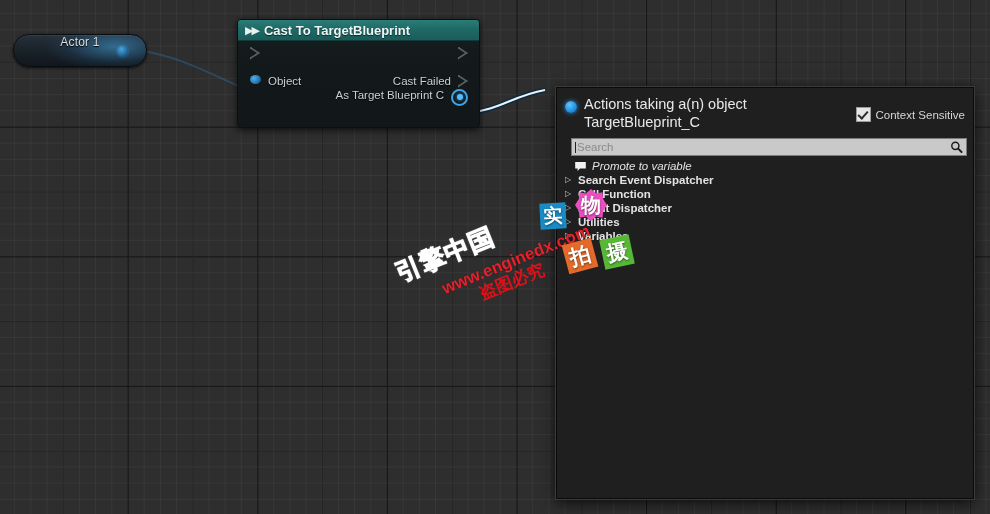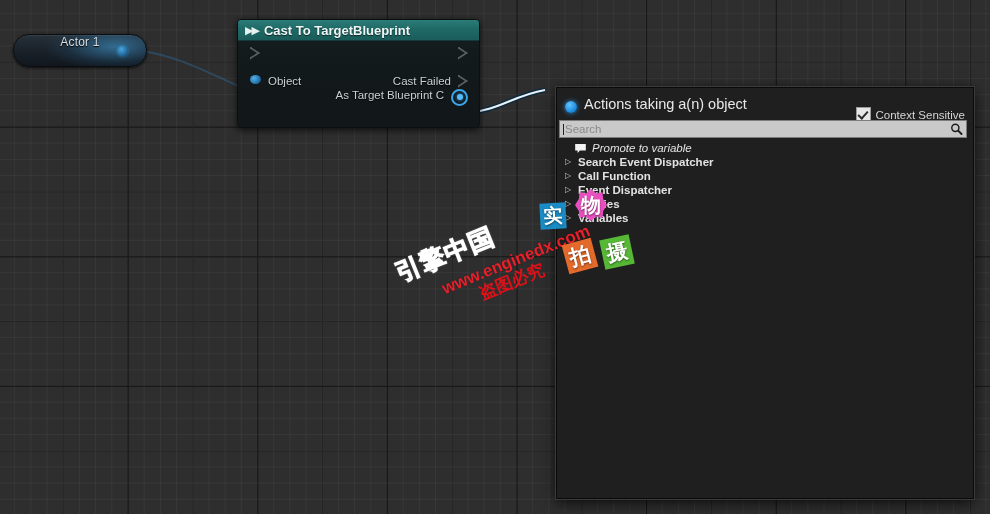--- a/index.html
+++ b/index.html
@@ -193,21 +193,21 @@
     position: absolute;
     left: 3px; top: 1px;
     width: 4px; height: 8px;
     border: solid #2b2b2b;
     border-width: 0 2px 2px 0;
     transform: rotate(42deg);
   }
   .ctx-cs-label { color: #d6d6d6; font-size: 11.5px; }
 
   .ctx-search-wrap {
-    margin: 3px 6px 0 2px;
+    margin: 3px 6px 0 14px;
     height: 16px;
     background: #c9c9c9;
     border: 1px solid #7c7c7c;
     display: flex;
     align-items: center;
     position: relative;
   }
   .ctx-caret {
     width: 1px; height: 11px;
     background: #222;
@@ -361,20 +361,21 @@
 
     </div>
   </div>
 
   <div class="ctx-panel">
 
     <div class="ctx-header">
       <span class="ctx-bluedot"></span>
       <div class="ctx-title">
         <div>Actions taking a(n) object</div>
+        <div>TargetBlueprint_C</div>
       </div>
       <div class="ctx-cs">
         <span class="ctx-cs-box"></span>
         <span class="ctx-cs-label">Context Sensitive</span>
       </div>
     </div>
 
     <div class="ctx-search-wrap">
       <span class="ctx-caret"></span>
       <span class="ctx-search-text">Search</span>

